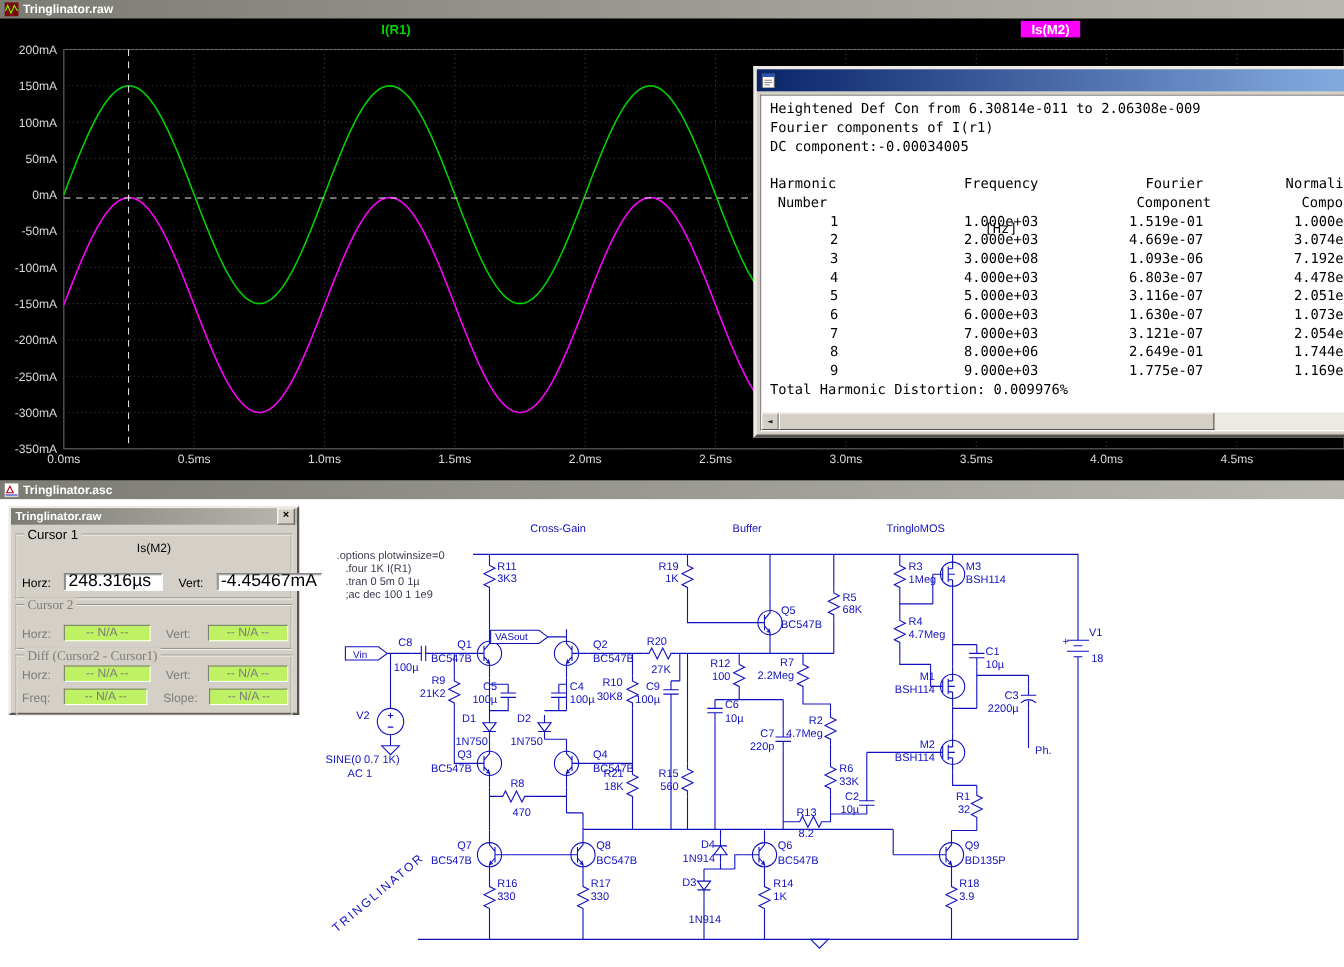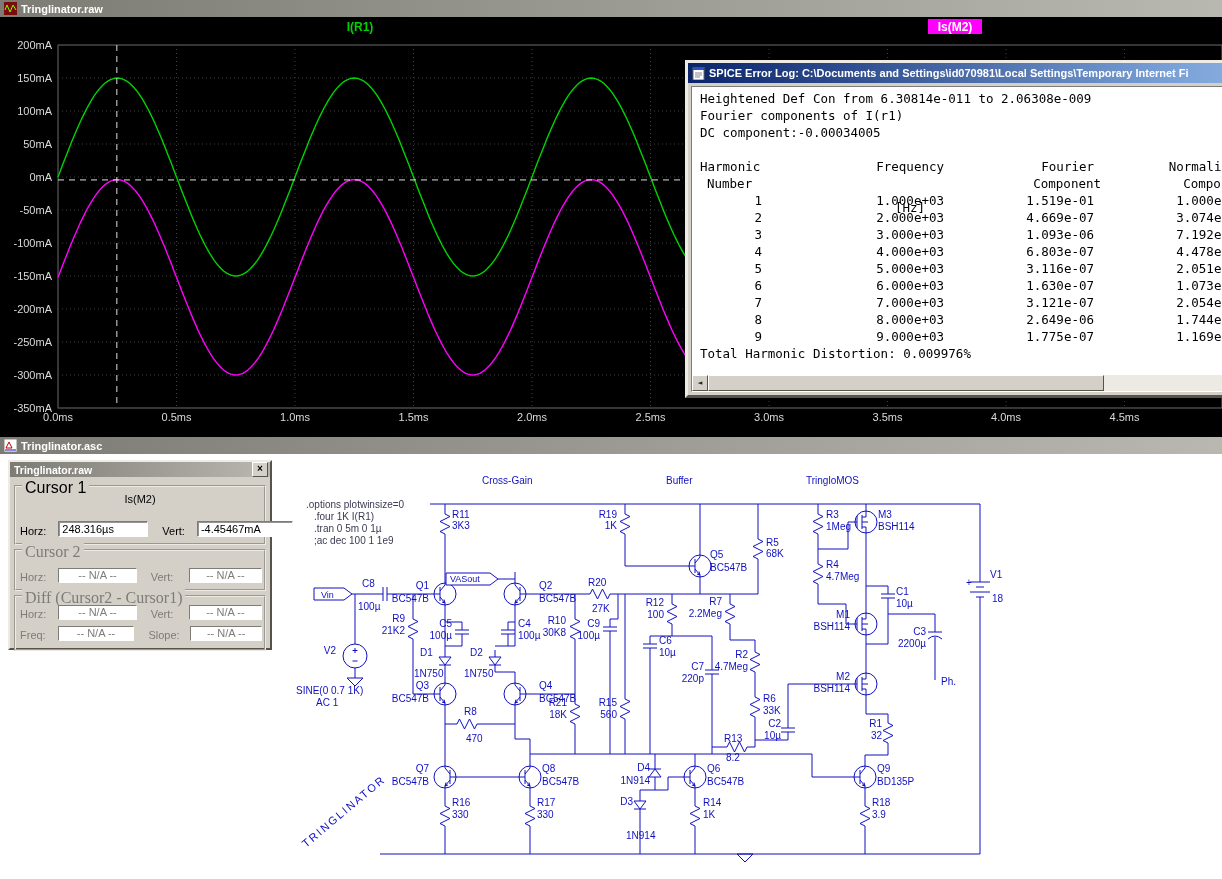--- a/index.html
+++ b/index.html
@@ -57,29 +57,29 @@
 
   
   #curdlg{left:8px;top:460px;width:264px;height:190px;background:#d4d0c8;
           border:2px solid;border-color:#eeebe4 #55534c #55534c #eeebe4;z-index:30;box-sizing:border-box;}
   #curdlg .titlebar{height:15px;font-size:10.5px;padding:0 2px 0 4px;}
   #closebtn{margin-left:auto;width:14px;height:13px;background:#d4d0c8;color:#000;
             border:1px solid;border-color:#fff #55534c #55534c #fff;
             font-size:10px;line-height:11px;text-align:center;font-weight:bold;}
   .dlgbody{position:absolute;left:0;right:0;top:15px;bottom:0;}
   .group{position:absolute;left:4px;right:4px;border:2px groove #eeebe4;}
-  .glabel{position:absolute;top:-8px;left:6px;background:#d4d0c8;padding:0 3px;font-size:16px;color:#000;}
+  .glabel{position:absolute;top:-8px;left:6px;background:#d4d0c8;padding:0 3px;font-size:12px;color:#000;}
   .glabel.dis{color:#7e7c77;font-family:Liberation Serif, serif;}
   .grow{position:absolute;left:4px;right:2px;display:flex;align-items:flex-end;gap:12px;}
   .flabel{width:30px;color:#000;}
   .flabel.dis{color:#7e7c77;}
   .tbx{height:16px;background:#fff;border:1px solid;border-color:#7e7c77 #fff #fff #7e7c77;
-       box-shadow:inset 1px 1px 0 rgba(60,60,60,.55);font-size:11px;
+       box-shadow:inset 1px 1px 0 rgba(60,60,60,.55);font-size:16px;
        font-family:"Liberation Sans",sans-serif;padding:4px 3px;box-sizing:border-box;}
-  .nabx{height:15px;background:#ffffff;border:1px solid;border-color:#7e7c77 #fff #fff #7e7c77;
+  .nabx{height:15px;background:#bef264;border:1px solid;border-color:#7e7c77 #fff #fff #7e7c77;
         color:#7e7c77;text-align:center;line-height:13px;box-sizing:border-box;}
   .tracename{position:absolute;top:6px;left:0;right:0;text-align:center;color:#000;}
 </style>
 </head>
 <body>
 
 <div class="screen">
 
   <div class="win" id="wavewin">
     <div class="titlebar tb-inactive">
@@ -405,21 +405,20 @@
 
   <div class="win" id="errwin">
     <div class="titlebar tb-active">
       <svg class="ticon" viewBox="0 0 13 13">
         <rect x="1" y="0" width="11" height="13" fill="#fff" stroke="#666"></rect>
         <rect x="1" y="0" width="11" height="3" fill="#2a52be"></rect>
         <line x1="3" y1="6" x2="10" y2="6" stroke="#888"></line>
         <line x1="3" y1="8" x2="10" y2="8" stroke="#888"></line>
         <line x1="3" y1="10" x2="8" y2="10" stroke="#888"></line>
       </svg>
-      <span>SPICE Error Log: C:\Documents and Settings\id070981\Local Settings\Temporary Internet Fi</span>
     </div>
     <div id="errbody">
       <div class="lrow">Heightened Def Con from 6.30814e-011 to 2.06308e-009</div>
       <div class="lrow">Fourier components of I(r1)</div>
       <div class="lrow">DC component:-0.00034005</div>
       <div class="lrow">&nbsp;</div>
       <div class="lrow">
         <span class="c1l">Harmonic</span>
         <span class="c2">Frequency</span>
         <span class="c3">Fourier</span>
@@ -438,21 +437,21 @@
           <span class="c4">1.000e+00</span>
         </div>
       <div class="lrow">
           <span class="c1">2</span>
           <span class="c2">2.000e+03</span>
           <span class="c3">4.669e-07</span>
           <span class="c4">3.074e-06</span>
         </div>
       <div class="lrow">
           <span class="c1">3</span>
-          <span class="c2">3.000e+03</span>
+          <span class="c2">3.000e+08</span>
           <span class="c3">1.093e-06</span>
           <span class="c4">7.192e-06</span>
         </div>
       <div class="lrow">
           <span class="c1">4</span>
           <span class="c2">4.000e+03</span>
           <span class="c3">6.803e-07</span>
           <span class="c4">4.478e-06</span>
         </div>
       <div class="lrow">
@@ -468,22 +467,22 @@
           <span class="c4">1.073e-06</span>
         </div>
       <div class="lrow">
           <span class="c1">7</span>
           <span class="c2">7.000e+03</span>
           <span class="c3">3.121e-07</span>
           <span class="c4">2.054e-06</span>
         </div>
       <div class="lrow">
           <span class="c1">8</span>
-          <span class="c2">8.000e+03</span>
-          <span class="c3">2.649e-06</span>
+          <span class="c2">8.000e+06</span>
+          <span class="c3">2.649e-01</span>
           <span class="c4">1.744e-06</span>
         </div>
       <div class="lrow">
           <span class="c1">9</span>
           <span class="c2">9.000e+03</span>
           <span class="c3">1.775e-07</span>
           <span class="c4">1.169e-06</span>
         </div>
       <div class="lrow">Total Harmonic Distortion: 0.009976%</div>
       <div id="hscroll">

